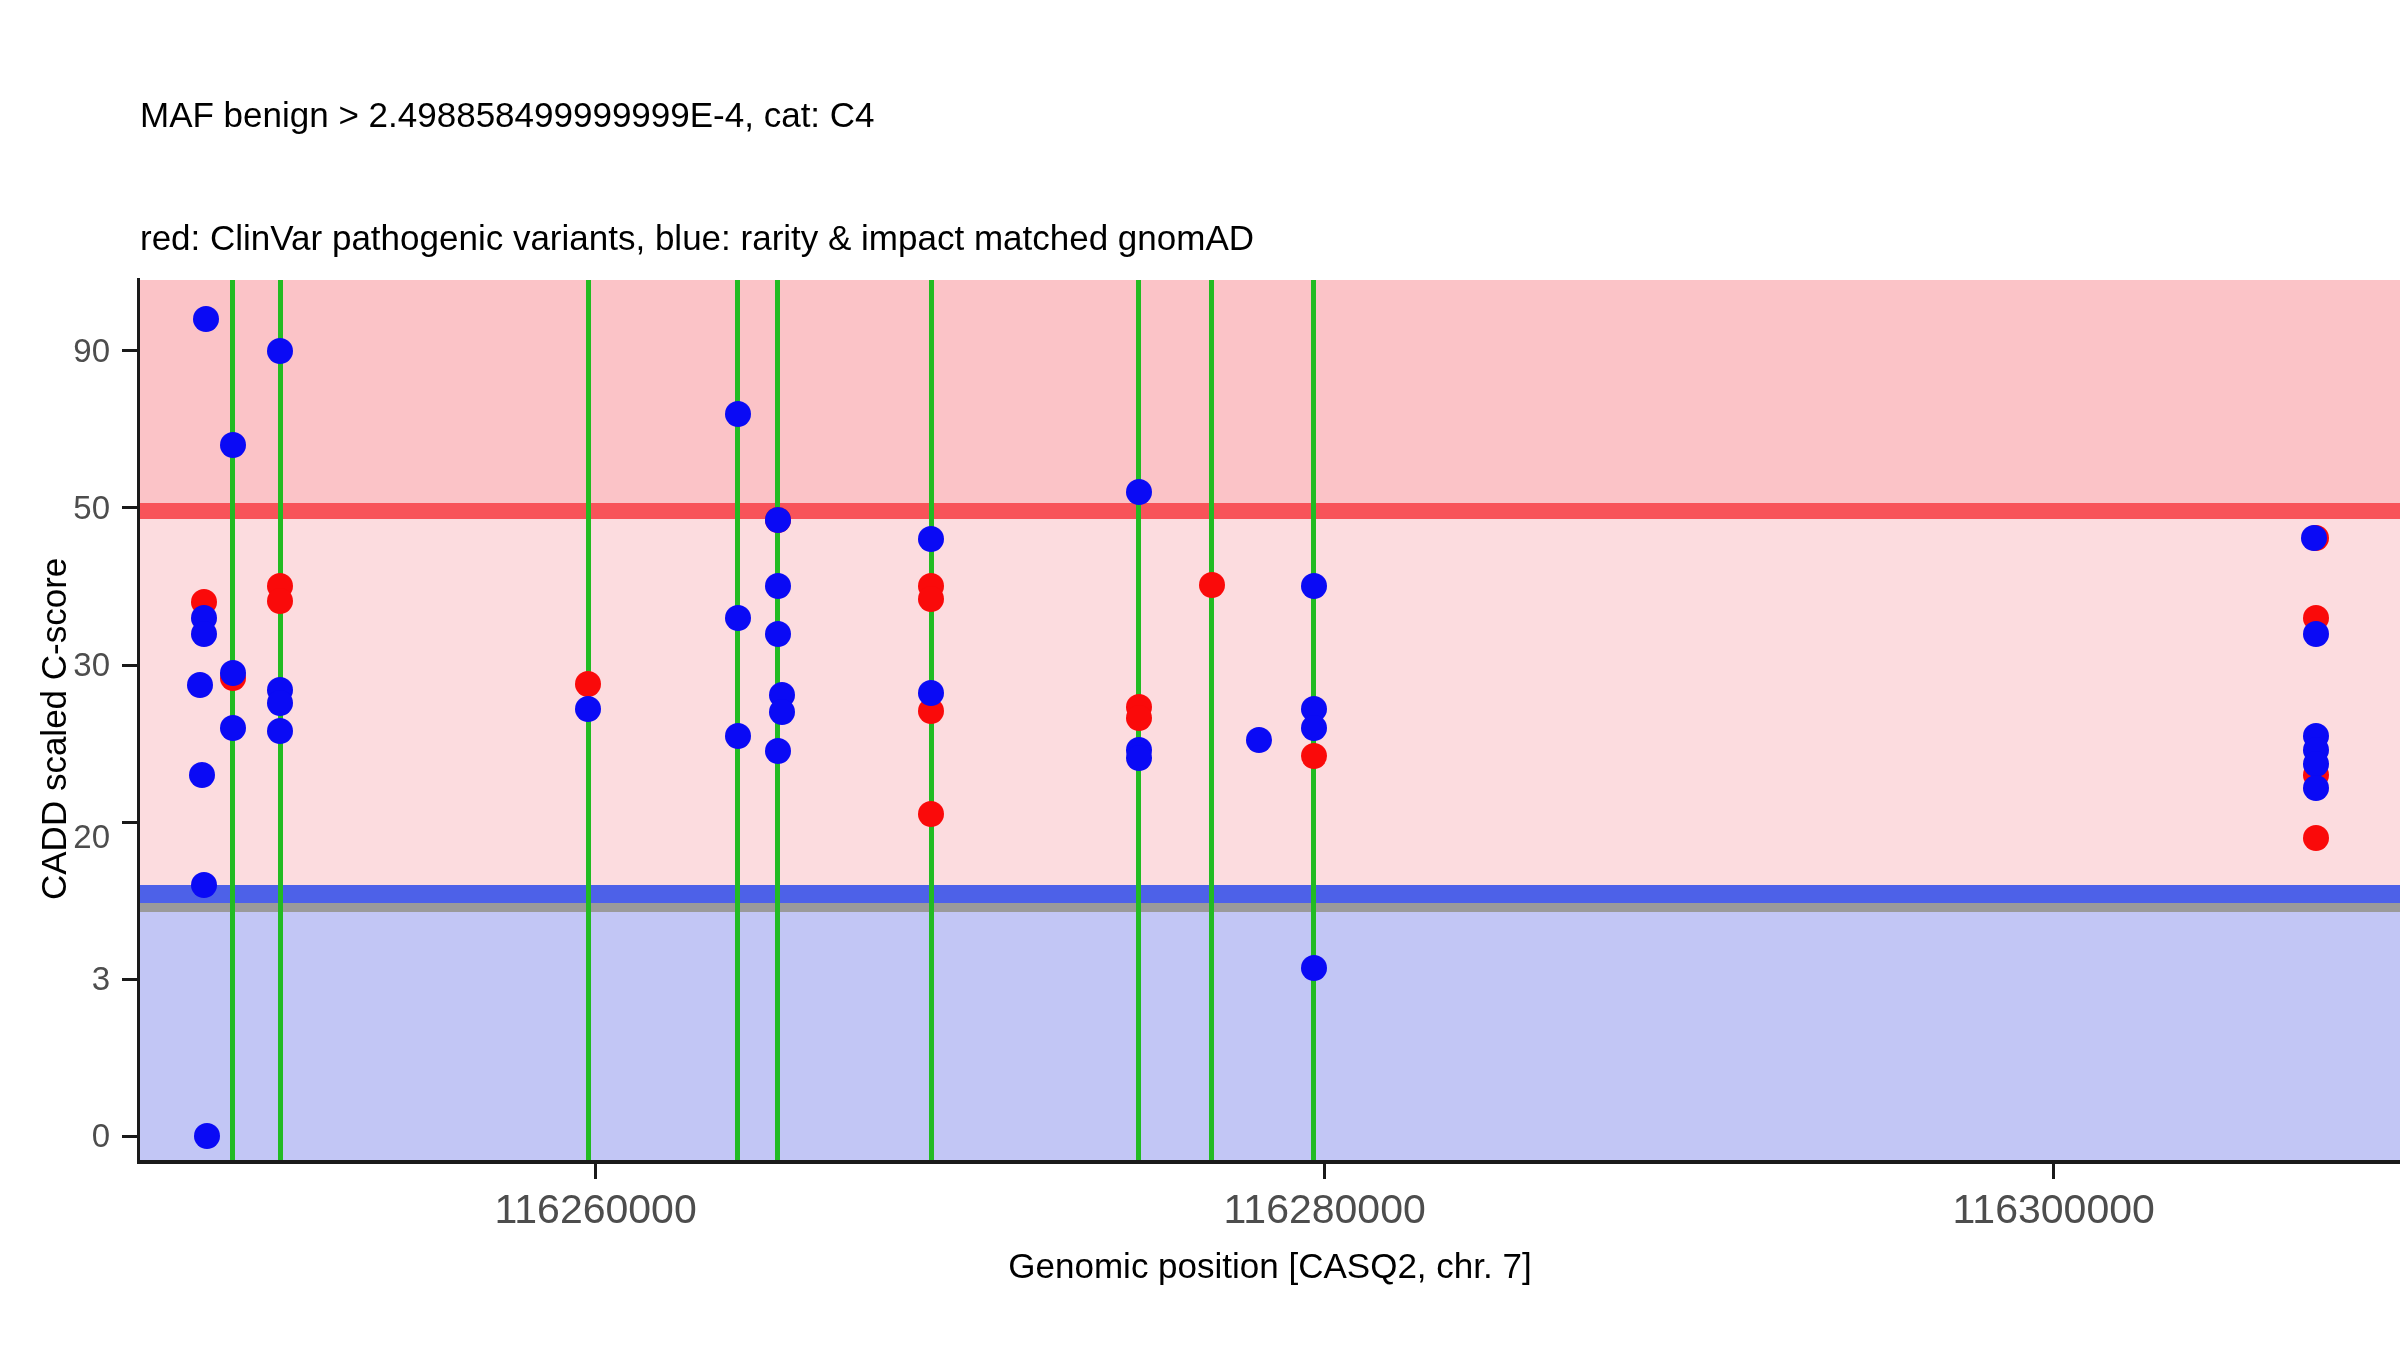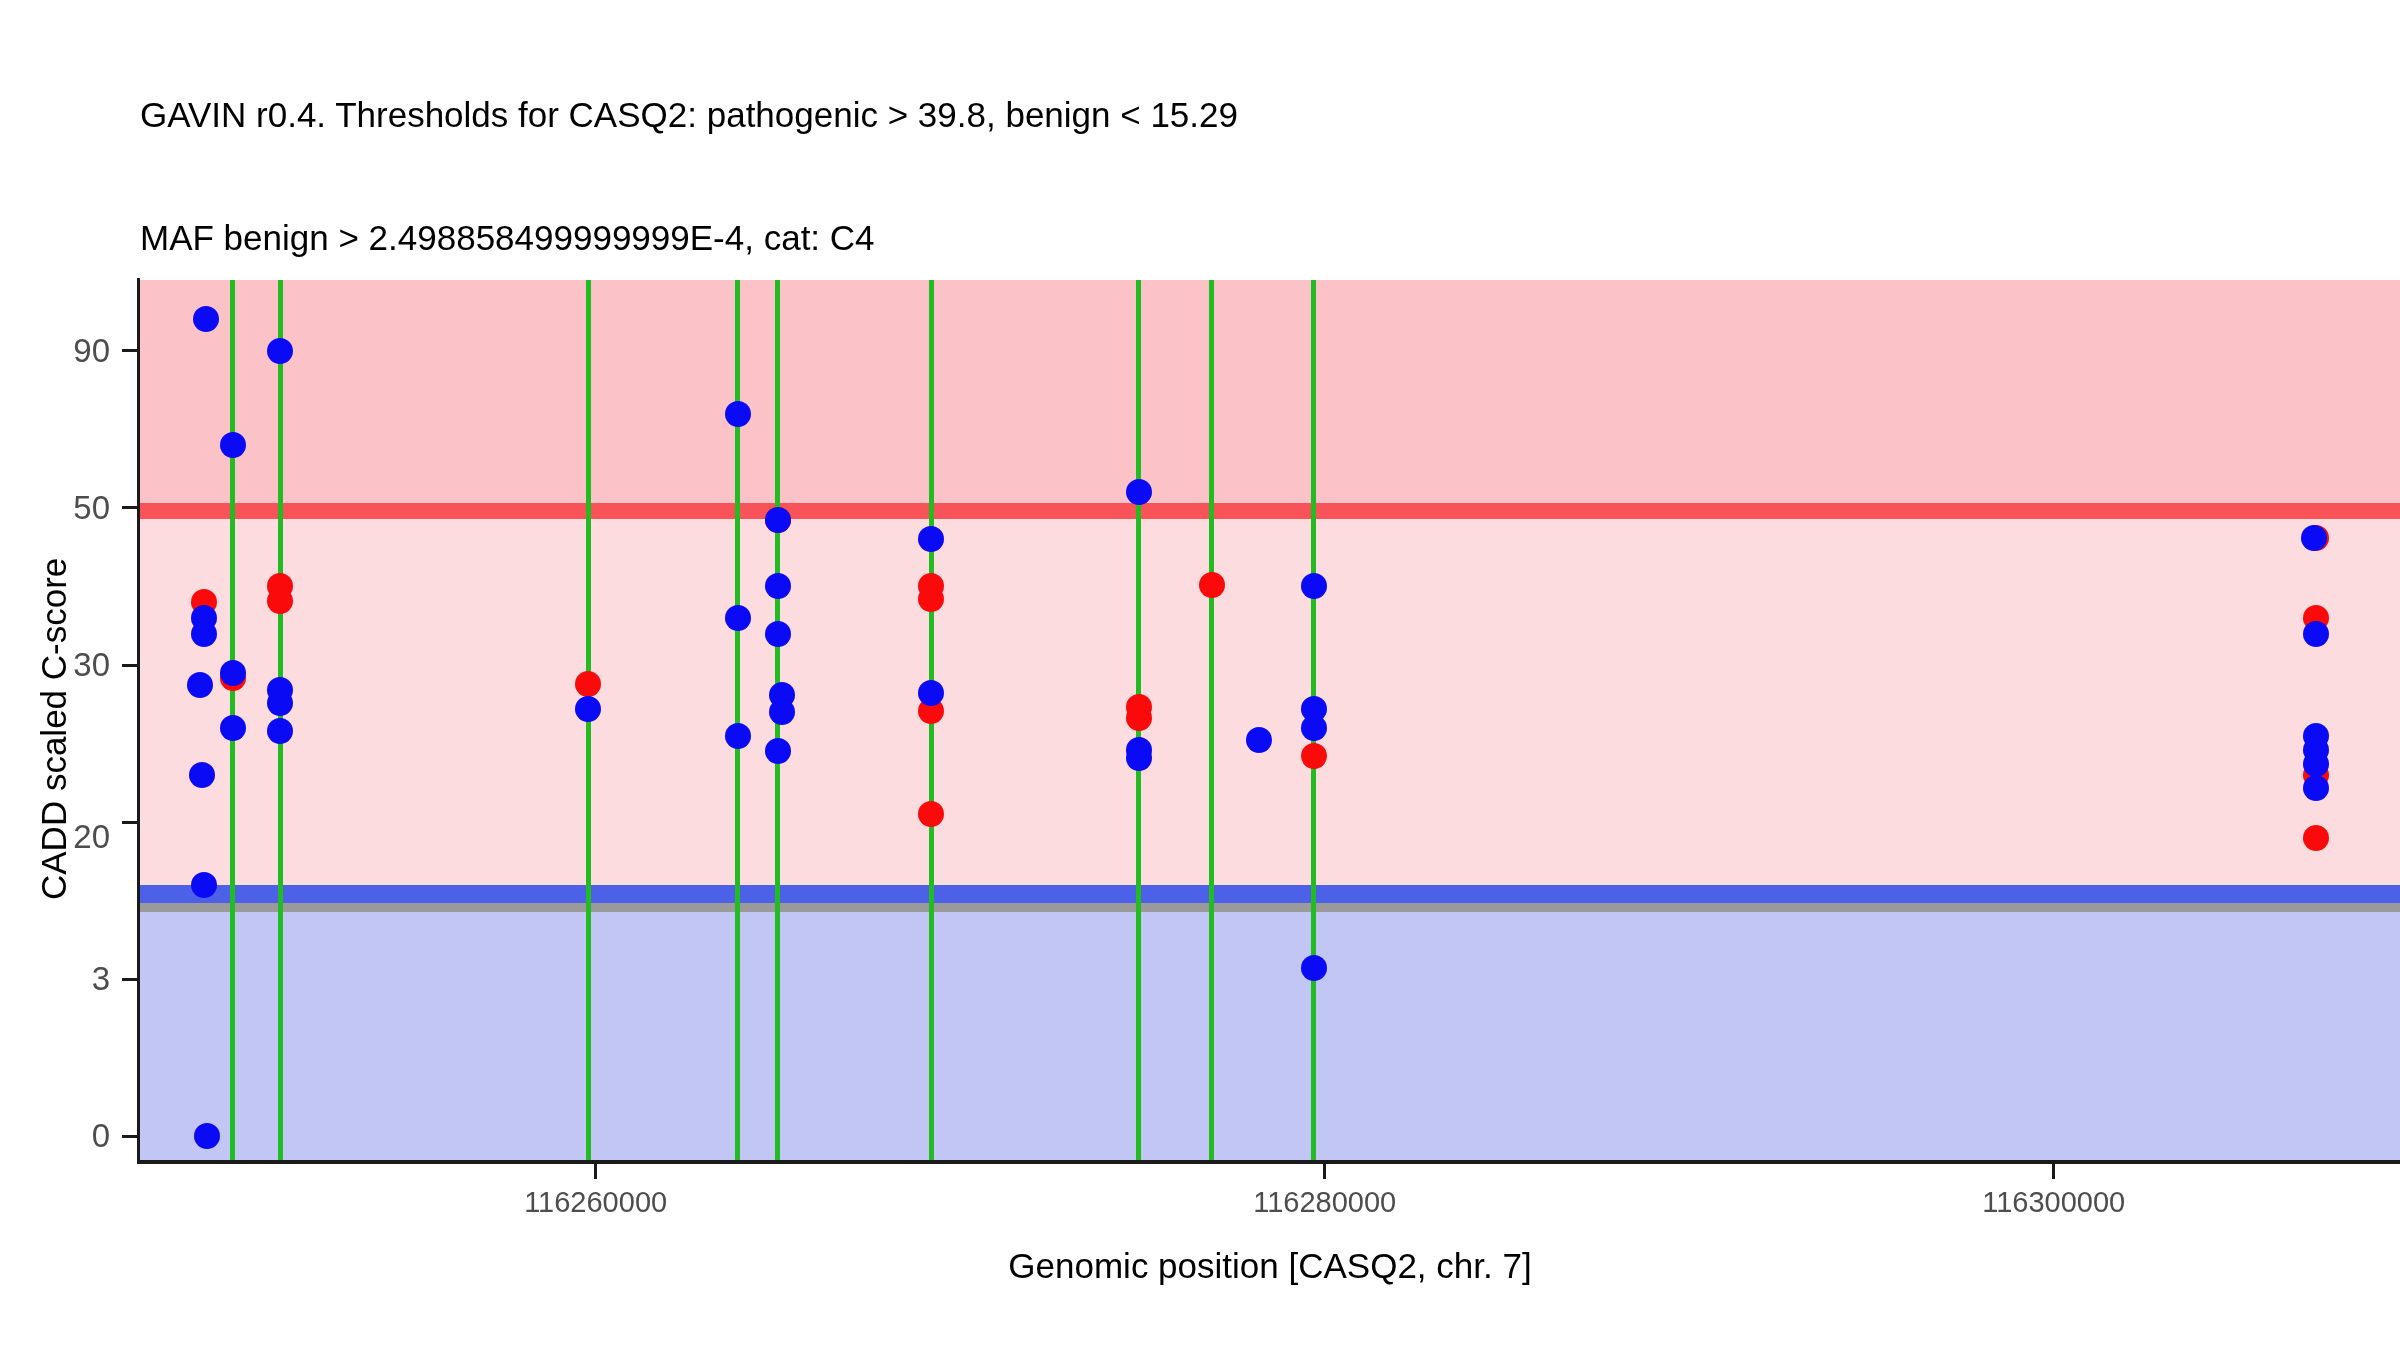--- a/index.html
+++ b/index.html
@@ -19,41 +19,40 @@
 
   
   #yaxis{position:absolute;left:137px;top:278px;width:3px;height:884px;background:#1a1a1a;}
   .ytick{position:absolute;left:122px;width:15px;height:3px;background:#1a1a1a;}
   .ytick-label{position:absolute;text-align:right;width:110px;left:0px;
                font-size:33px;color:#4d4d4d;transform:translateY(-50%);}
 
   
   #xaxis{position:absolute;left:137px;top:1160px;width:2263px;height:4px;background:#1a1a1a;}
   .xtick{position:absolute;top:1164px;width:3px;height:15px;background:#1a1a1a;}
-  .xtick-label{position:absolute;top:1186px;font-size:29px;color:#4d4d4d;
+  .xtick-label{position:absolute;top:1186px;font-size:41px;color:#4d4d4d;
                transform:translateX(-50%);white-space:nowrap;}
 
   #xlab{position:absolute;top:1246px;left:140px;width:2260px;text-align:center;
         font-size:35px;color:#000;}
   #ylab{position:absolute;font-size:35px;color:#000;white-space:nowrap;
         transform:rotate(-90deg);transform-origin:left top;
         left:34px;top:900px;}
 
   .exon{position:absolute;width:5px;background:#22bb22;}
   .pt{position:absolute;border-radius:50%;}
   .pt.red{background:#fa0a0a;}
   .pt.blue{background:#0a0af5;}
 </style>
 </head>
 <body>
 
 <div id="root">
 
   <div id="title">
-    <div>GAVIN r0.4. Thresholds for CASQ2: pathogenic &gt; 39.8, benign &lt; 15.29</div>
     <div>MAF benign &gt; 2.498858499999999E-4, cat: C4</div>
     <div>red: ClinVar pathogenic variants, blue: rarity &amp; impact matched gnomAD</div>
     <div>variants, green: RefSeq exons, grey: genome-wide fallback threshold</div>
   </div>
 
   <div id="panel">
       <div class="band" style="top: 0px; height: 231px; background: rgb(251, 195, 199);"></div>
       <div class="band" style="top: 231px; height: 385.157px; background: rgb(252, 220, 223);"></div>
       <div class="band" style="top: 627px; height: 253px; background: rgb(194, 198, 245);"></div>
       <div class="band" style="top: 223px; height: 16px; background: rgb(248, 83, 89);"></div>

